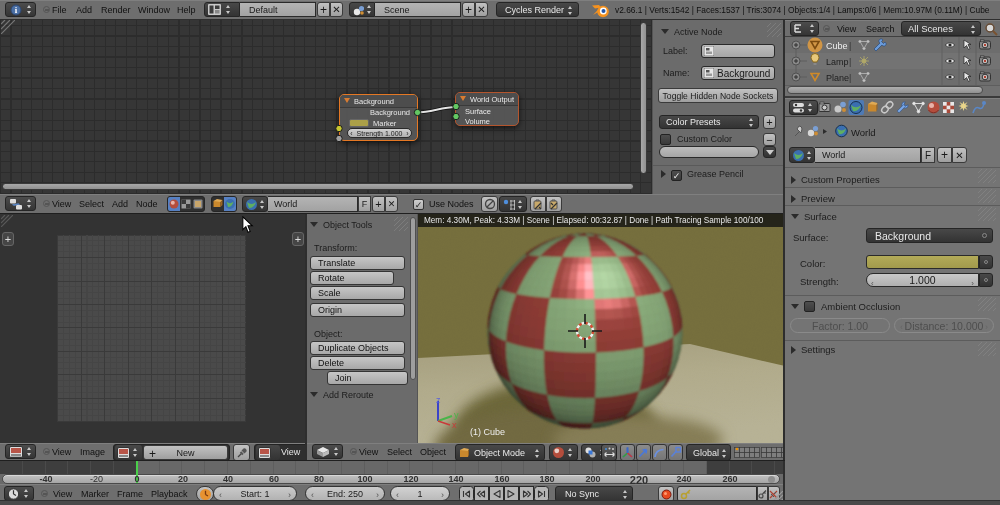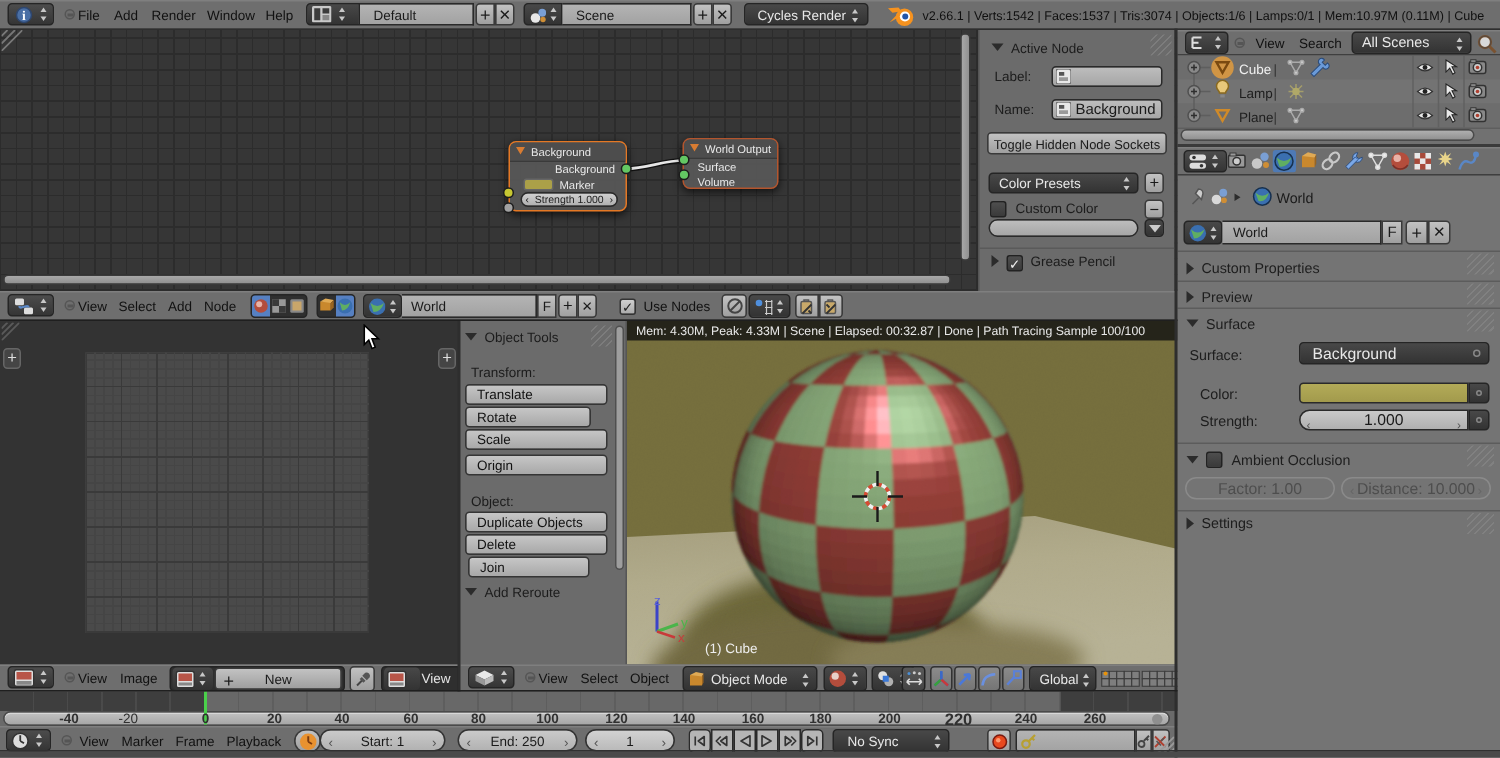--- a/index.html
+++ b/index.html
@@ -69,21 +69,21 @@
 <div class="dd" style="left:496px;top:2px;width:83px;height:15px;padding-left:8px">Cycles Render
  <div class="updn" style="position:absolute;right:3px;top:2px"></div>
 </div>
 <svg class="abs" style="left:591px;top:2px" width="21" height="16" viewBox="0 0 21 16">
  <path d="M2,13 L10,4.5 L15,5.5 L9,9 Z" fill="#f6921e"></path>
  <path d="M1,3.5 L8,3 L10,5.5 L4,6.5 Z" fill="#f6921e"></path>
  <circle cx="12" cy="9.5" r="5.8" fill="#f6921e"></circle>
  <circle cx="12.3" cy="9" r="3.4" fill="#fff"></circle>
  <circle cx="12.5" cy="9" r="2" fill="#2456a8"></circle>
 </svg>
-<div class="menu" style="left:615px;top:10px;color:#101010;font-size:8.4px">v2.66.1 | Verts:1542 | Faces:1537 | Tris:3074 | Objects:1/6 | Lamps:0/1 | Mem:10.97M (0.11M) | Cube</div>
+<div class="menu" style="left:615px;top:10px;color:#101010;font-size:8.4px">v2.66.1 | Verts:1542 | Faces:1537 | Tris:3074 | Objects:1/4 | Lamps:0/6 | Mem:10.97M (0.11M) | Cube</div>
 
 <div class="abs" style="left:0;top:20px;width:785px;height:174px;background:#363636">
  <div class="abs" style="left:0;top:0;right:0;bottom:0;background:
   repeating-linear-gradient(90deg,#2c2c2c 0 1px,transparent 1px 10.5px),
   repeating-linear-gradient(0deg,#2c2c2c 0 1px,transparent 1px 10.5px)"></div>
 </div>
 
 <svg class="abs" style="left:0;top:20px" width="785" height="174">
  <path d="M417,92.5 C432,92.5 441,87 456,87" fill="none" stroke="#111" stroke-width="3.5"></path>
  <path d="M417,92.5 C432,92.5 441,87 456,87" fill="none" stroke="#e6e6e6" stroke-width="1.8"></path>
@@ -303,21 +303,21 @@
  <div class="hatch" style="right:9px;top:3px"></div>
  <div class="panelhdr" style="left:3px;top:6px;color:#1c1c1c"><span class="tri-d tri-dk"></span>Object Tools</div>
  <div class="lbl" style="left:7px;top:29px;color:#1c1c1c">Transform:</div>
  <div class="tbtn" style="left:3px;top:42px;width:95px;height:14px">Translate</div>
  <div class="tbtn" style="left:3px;top:57px;width:84px;height:14px">Rotate</div>
  <div class="tbtn" style="left:3px;top:72px;width:95px;height:14px">Scale</div>
  <div class="tbtn" style="left:3px;top:89px;width:95px;height:14px">Origin</div>
  <div class="lbl" style="left:7px;top:115px;color:#1c1c1c">Object:</div>
  <div class="tbtn" style="left:3px;top:127px;width:95px;height:14px">Duplicate Objects</div>
  <div class="tbtn" style="left:3px;top:142px;width:95px;height:14px">Delete</div>
- <div class="tbtn" style="left:5px;top:157px;width:81px;height:14px">Join</div>
+ <div class="tbtn" style="left:20px;top:157px;width:81px;height:14px">Join</div>
  <div class="panelhdr" style="left:3px;top:176px;color:#1c1c1c"><span class="tri-d tri-dk"></span>Add Reroute</div>
  <div class="abs" style="left:103px;top:3px;width:6px;height:163px;background:#9e9e9e;border-radius:3px;border:1px solid #4f4f4f"></div>
 </div>
 <svg width="367" height="229" viewBox="0 0 367 229" xmlns="http://www.w3.org/2000/svg" style="position:absolute;left:418px;top:214px">
 <defs>
       <filter id="blur8" x="-40%" y="-40%" width="180%" height="180%">
         <feGaussianBlur stdDeviation="6.5"></feGaussianBlur>
       </filter>
 <filter id="blur1" x="-5%" y="-5%" width="110%" height="110%">
         <feGaussianBlur stdDeviation="1.1"></feGaussianBlur>
@@ -1707,21 +1707,21 @@
 
 <div class="abs" style="left:0;top:461px;width:785px;height:44px;background:#6f6f6f"></div>
 <div class="abs" style="left:0;top:461px;width:785px;height:13px;background:#3e3e3e"></div>
 <div class="abs" style="left:137px;top:461px;width:570px;height:13px;background:#686868"></div>
 <div class="abs" style="left:0;top:461px;width:785px;height:13px;background:repeating-linear-gradient(90deg,transparent 0 21.8px,#55555588 21.8px 22.8px)"></div>
 <div class="abs" style="left:0;top:474px;width:785px;height:10px;background:#6a6a6a"></div>
 <div class="abs" style="left:2px;top:474px;width:778px;height:10px;background:linear-gradient(#c2c2c2,#a6a6a6);border-radius:5px;border:1px solid #4a4a4a;box-shadow:inset 0 1px 0 #d8d8d8"></div>
 <div class="abs" style="left:768px;top:476px;width:7px;height:7px;background:#8f8f8f;border-radius:50%"></div>
 <div class="abs" style="left:136px;top:461px;width:2px;height:22px;background:#4ad04a"></div>
 <div style="position:absolute;top:474px;left:34px;width:24px;text-align:center;font-size:9px;color:#303030;z-index:5;font-weight:bold">-40</div>
-<div style="position:absolute;top:474px;left:79px;width:24px;text-align:left;font-size:9px;color:#303030;z-index:5;font-weight:normal">-20</div>
+<div style="position:absolute;top:474px;left:79px;width:24px;text-align:right;font-size:9px;color:#303030;z-index:5;font-weight:normal">-20</div>
 <div style="position:absolute;top:474px;left:125px;width:24px;text-align:center;font-size:9px;color:#303030;z-index:5;font-weight:bold">0</div>
 <div style="position:absolute;top:474px;left:171px;width:24px;text-align:center;font-size:9px;color:#303030;z-index:5;font-weight:bold">20</div>
 <div style="position:absolute;top:474px;left:216px;width:24px;text-align:center;font-size:9px;color:#303030;z-index:5;font-weight:bold">40</div>
 <div style="position:absolute;top:474px;left:262px;width:24px;text-align:center;font-size:9px;color:#303030;z-index:5;font-weight:bold">60</div>
 <div style="position:absolute;top:474px;left:307px;width:24px;text-align:center;font-size:9px;color:#303030;z-index:5;font-weight:bold">80</div>
 <div style="position:absolute;top:474px;left:353px;width:24px;text-align:center;font-size:9px;color:#303030;z-index:5;font-weight:bold">100</div>
 <div style="position:absolute;top:474px;left:399px;width:24px;text-align:center;font-size:9px;color:#303030;z-index:5;font-weight:bold">120</div>
 <div style="position:absolute;top:474px;left:444px;width:24px;text-align:center;font-size:9px;color:#303030;z-index:5;font-weight:bold">140</div>
 <div style="position:absolute;top:474px;left:490px;width:24px;text-align:center;font-size:9px;color:#303030;z-index:5;font-weight:bold">160</div>
 <div style="position:absolute;top:474px;left:535px;width:24px;text-align:center;font-size:9px;color:#303030;z-index:5;font-weight:bold">180</div>

